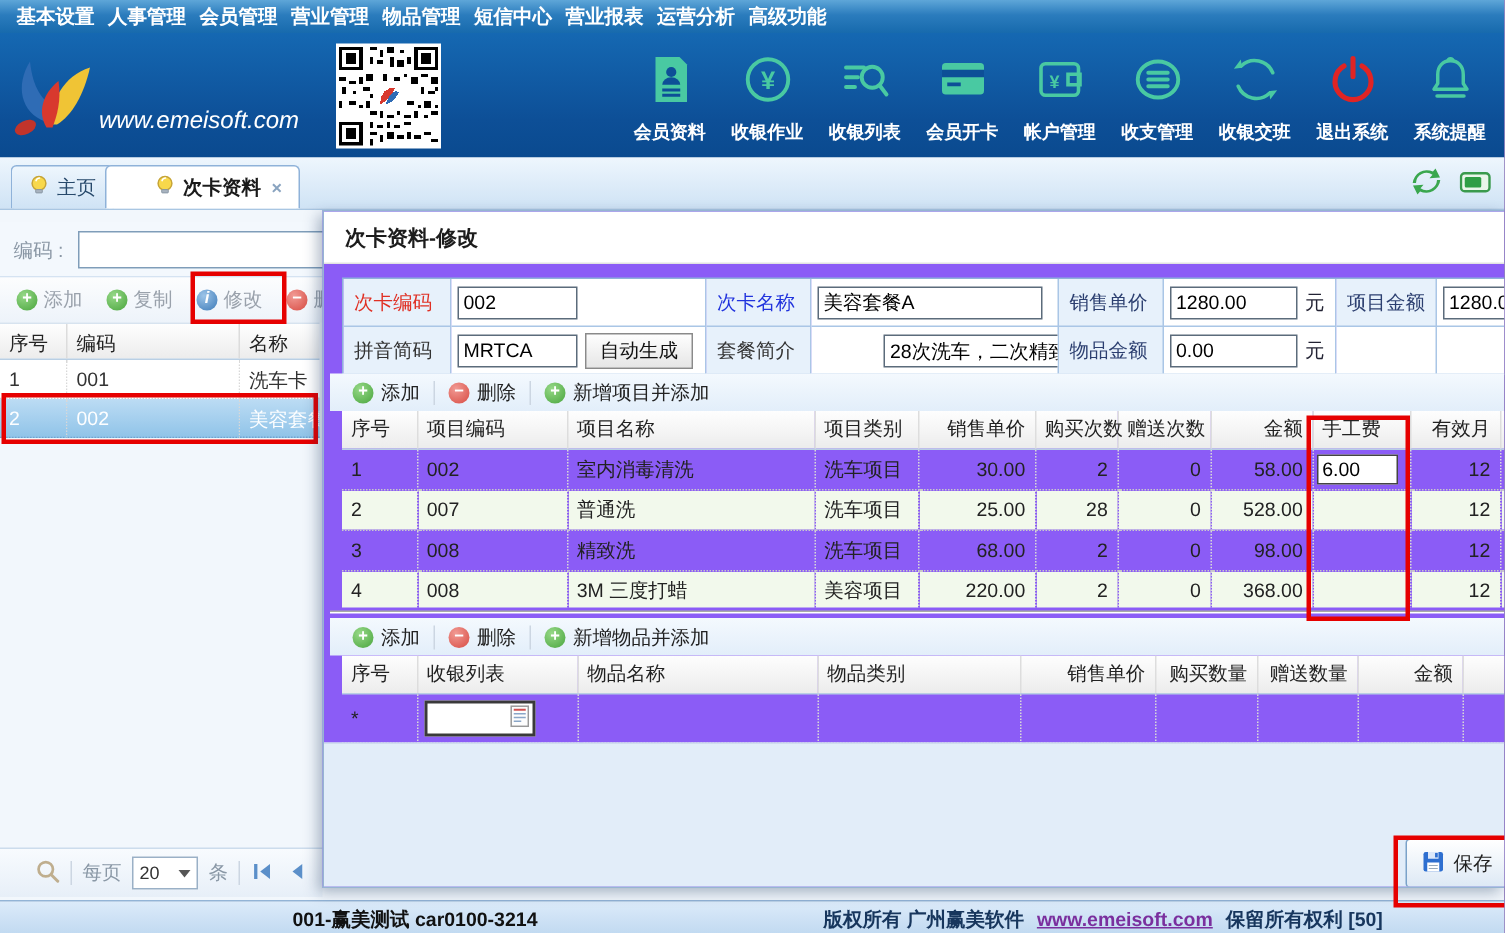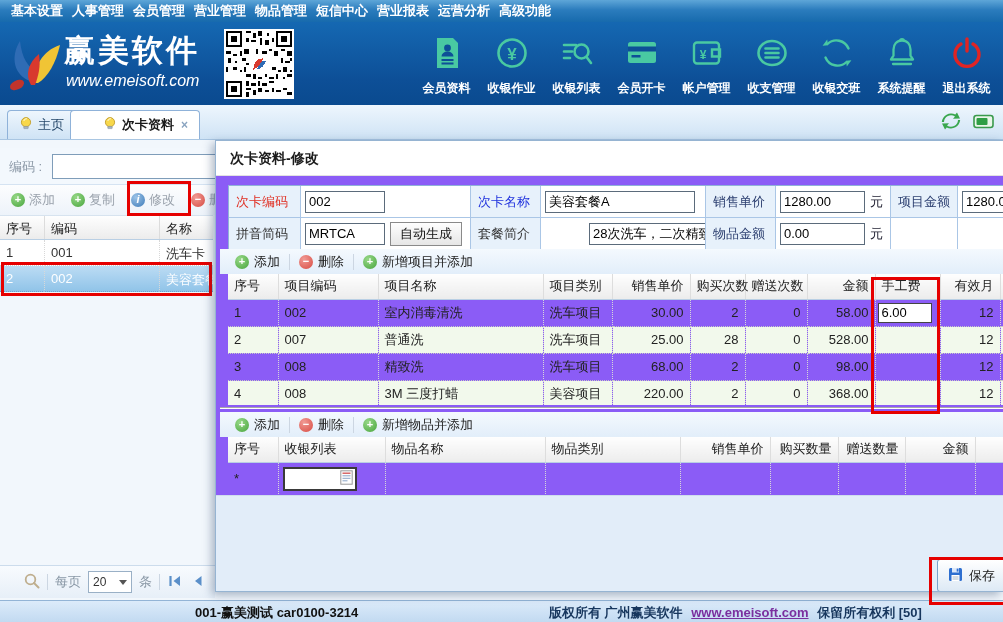--- a/index.html
+++ b/index.html
@@ -149,21 +149,20 @@
 
   <div class="header">
     <span class="logo-flame">
       <svg width="54" height="60" viewBox="0 0 54 58">
         <path d="M22 46 C6 40 2 22 12 6 C14 24 20 32 30 38 Z" fill="#2f6cb5"></path>
         <path d="M26 48 C26 32 34 16 52 10 C48 28 40 42 30 48 Z" fill="#f0c435"></path>
         <path d="M23 50 C17 40 20 28 31 19 C33 32 30 42 27 50 Z" fill="#d8392e"></path>
         <ellipse cx="9" cy="50" rx="7.5" ry="4.5" transform="rotate(-25 9 50)" fill="#c1342b"></ellipse>
       </svg>
     </span>
-    <div class="brand">赢美软件</div>
     <div class="website">www.emeisoft.com</div>
     <div class="qr">
       <svg width="66" height="66" viewBox="0 0 29 29" shape-rendering="crispEdges">
         <rect width="29" height="29" fill="#fff"></rect>
         <path fill="#000" d="M0 0h7v7H0z M22 0h7v7h-7z M0 22h7v7H0z"></path>
         <path fill="#fff" d="M1 1h5v5H1z M23 1h5v5h-5z M1 23h5v5H1z"></path>
         <path fill="#000" d="M2 2h3v3H2z M24 2h3v3h-3z M2 24h3v3H2z"></path>
         <path fill="#000" d="M9 0h2v1H9z M12 1h1v2h-1z M14 0h2v2h-2z M18 1h1v1h-1z M9 3h1v2H9z M11 4h2v1h-2z M15 3h1v3h-1z M17 4h2v2h-2z M20 3h1v2h-1z M0 9h2v1H0z M3 10h2v1H3z M6 9h1v2H6z M8 8h2v2H8z M13 8h1v2h-1z M16 9h2v1h-2z M19 8h1v1h-1z M21 9h2v2h-2z M24 8h2v1h-2z M27 9h2v2h-2z M1 12h1v2H1z M4 13h1v1H4z M7 12h2v1H7z M9 14h1v1H9z M24 12h1v2h-1z M26 13h2v1h-2z M28 12h1v1h-1z M0 16h1v2H0z M3 16h2v1H3z M6 17h1v1H6z M8 16h1v2H8z M20 16h2v1h-2z M23 17h1v1h-1z M25 16h2v2h-2z M28 17h1v1h-1z M9 19h2v1H9z M12 19h1v2h-1z M14 20h2v1h-2z M17 19h1v1h-1z M19 20h2v1h-2z M22 19h1v2h-1z M25 20h1v1h-1z M27 19h2v1h-2z M9 22h1v2H9z M11 23h2v1h-2z M14 22h1v2h-1z M16 23h2v1h-2z M19 22h2v1h-2z M9 25h2v1H9z M12 26h1v2h-1z M14 25h2v2h-2z M17 26h2v1h-2z M20 25h1v2h-1z M22 26h2v1h-2z M25 25h2v1h-2z M27 27h2v1h-2z M9 27h1v2H9z"></path>
         <rect x="11" y="11" width="7" height="7" fill="#fff"></rect>
         <path d="M12 17 C12 13.5 14 12 16.5 12 C15.5 14.5 14 16 12 17" fill="#d8392e"></path>
@@ -245,35 +244,35 @@
               </g>
               <path d="M8.2 4.6l.8 5.6-5.4.6z" fill="#49c9a2"></path>
               <path d="M27.8 31.4l-.8-5.6 5.4-.6z" fill="#49c9a2"></path>
             </svg>
         </span>
           <span class="cap">收银交班</span>
       </div>
       <div class="app-tool">
         <span class="ico">
           <svg width="36" height="36" viewBox="0 0 36 36">
+              <path d="M12 9a12 12 0 1 0 12 0" fill="none" stroke="#e02424" stroke-width="3.4" stroke-linecap="round"></path>
+              <path d="M18 4v12" stroke="#e02424" stroke-width="3.4" stroke-linecap="round"></path>
+            </svg>
+        </span>
+          <span class="cap">退出系统</span>
+      </div>
+      <div class="app-tool">
+        <span class="ico">
+          <svg width="36" height="36" viewBox="0 0 36 36">
               <path d="M16 6a2 2 0 0 1 4 0" stroke="#49c9a2" stroke-width="2" fill="none"></path>
               <path d="M18 5.5c-5.2 0-8.5 3.8-8.5 9v6.2L7 24.5h22l-2.5-3.8V14.5c0-5.2-3.3-9-8.5-9z" fill="none" stroke="#49c9a2" stroke-width="2.3" stroke-linejoin="round"></path>
               <path d="M9 29h18" stroke="#49c9a2" stroke-width="2.3" stroke-linecap="round"></path>
             </svg>
         </span>
           <span class="cap">系统提醒</span>
-      </div>
-      <div class="app-tool">
-        <span class="ico">
-          <svg width="36" height="36" viewBox="0 0 36 36">
-              <path d="M12 9a12 12 0 1 0 12 0" fill="none" stroke="#e02424" stroke-width="3.4" stroke-linecap="round"></path>
-              <path d="M18 4v12" stroke="#e02424" stroke-width="3.4" stroke-linecap="round"></path>
-            </svg>
-        </span>
-          <span class="cap">退出系统</span>
       </div>
     </div>
   </div>
 
   <div class="tabbar">
     <div class="tab inactive">
       <span>
         <svg width="14" height="15" viewBox="0 0 14 15">
             <circle cx="7" cy="6.2" r="4.6" fill="#f8d84b" stroke="#c6a437"></circle>
             <rect x="4.8" y="10.4" width="4.4" height="2.2" rx=".5" fill="#a9b4c0" stroke="#8593a2" stroke-width=".6"></rect>

